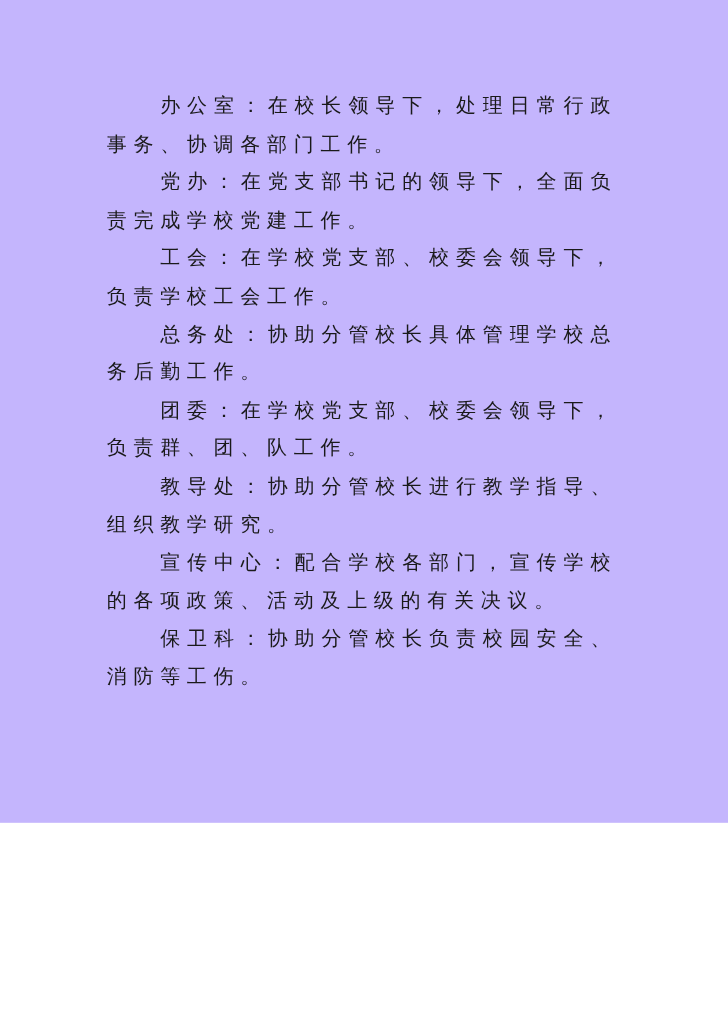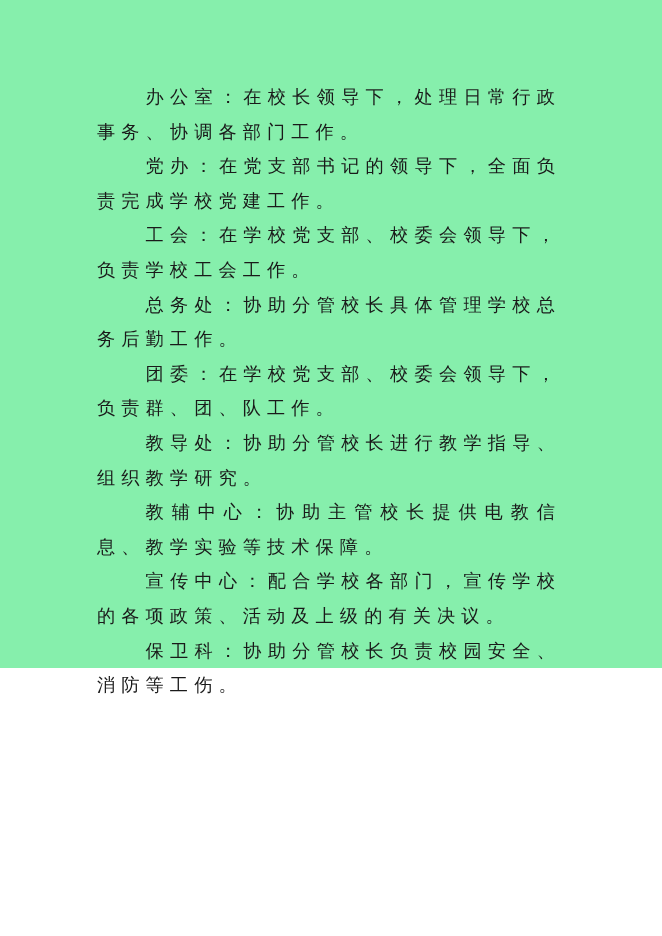--- a/index.html
+++ b/index.html
@@ -13,22 +13,22 @@
       position: relative;
       overflow: hidden;
       font-family: "DejaVu Serif", "Liberation Serif", serif;
       color: #1a1a1a;
     }
     .page {
       position: absolute;
       left: 0;
       top: 0;
       width: 662px;
-      height: 668px;
-      background: #86efac;
+      height: 748px;
+      background: #c4b5fd;
     }
     .body-text {
       position: absolute;
       left: 97px;
       top: 80px;
       width: 464px;
     }
     .para {
       margin: 0;
       font-size: 18.2px;
@@ -45,18 +45,17 @@
 <body>
 
 <div class="page">
   <div class="body-text">
     <p class="para">办公室：在校长领导下，处理日常行政事务、协调各部门工作。</p>
     <p class="para">党办：在党支部书记的领导下，全面负责完成学校党建工作。</p>
     <p class="para">工会：在学校党支部、校委会领导下，负责学校工会工作。</p>
     <p class="para">总务处：协助分管校长具体管理学校总务后勤工作。</p>
     <p class="para">团委：在学校党支部、校委会领导下，负责群、团、队工作。</p>
     <p class="para">教导处：协助分管校长进行教学指导、组织教学研究。</p>
-    <p class="para">教辅中心：协助主管校长提供电教信息、教学实验等技术保障。</p>
     <p class="para">宣传中心：配合学校各部门，宣传学校的各项政策、活动及上级的有关决议。</p>
     <p class="para">保卫科：协助分管校长负责校园安全、消防等工伤。</p>
 
   </div>
 </div>
 
 </body></html>

